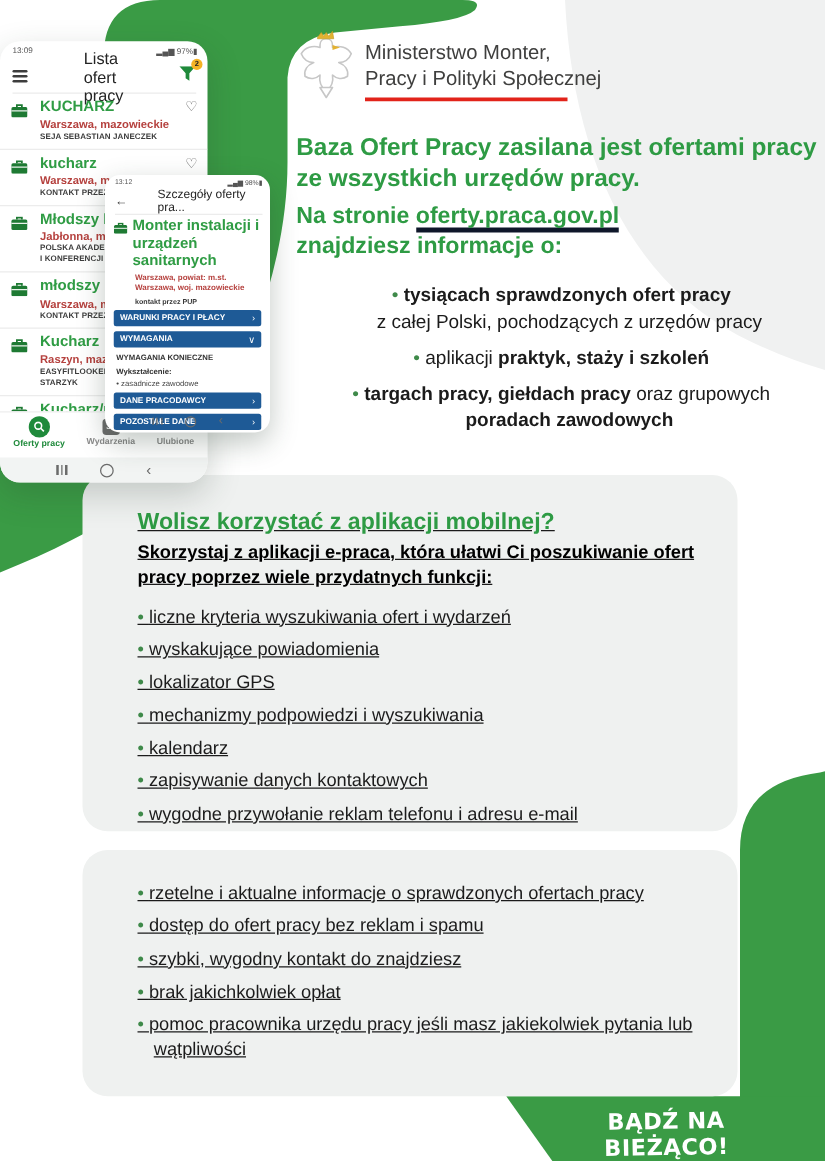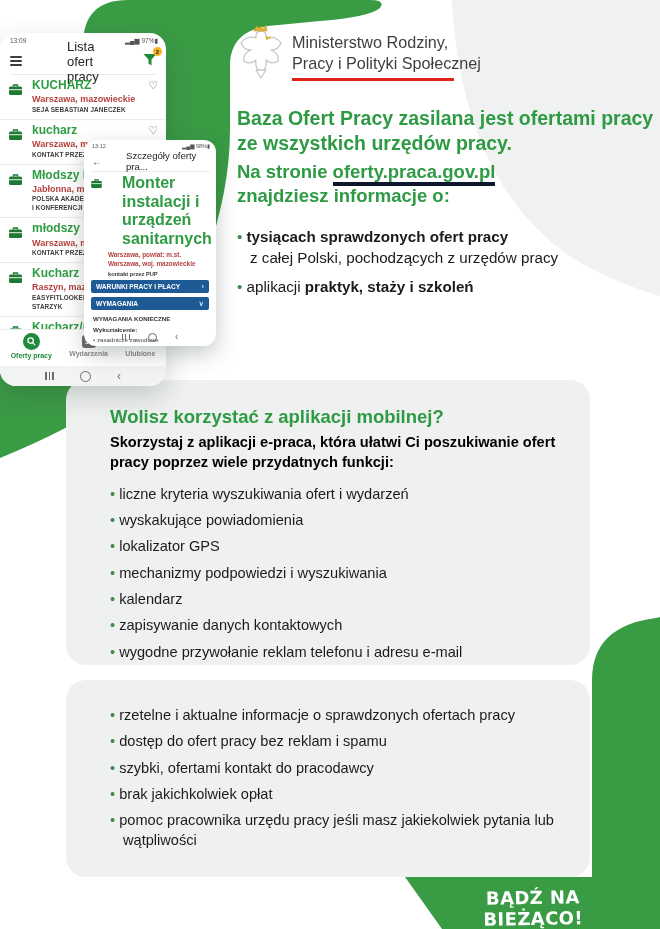--- a/index.html
+++ b/index.html
@@ -3,41 +3,41 @@
 <meta charset="utf-8">
 <style>
   html,body{margin:0;padding:0;background:#fff;}
   .page{position:relative;width:660px;height:929px;overflow:hidden;background:#fff;
         font-family:"Liberation Sans",sans-serif;color:#1b1b1b;}
   .abs{position:absolute;}
   svg.bg{position:absolute;left:0;top:0;z-index:1;}
 
   
   .gbox{position:absolute;left:66px;width:524px;background:#EFF1F0;border-radius:20px;
-        padding:26px 34px 0 44px;box-sizing:border-box;z-index:2;}
+        padding:26px 34px 0 44px;box-sizing:border-box;z-index:2;text-decoration:underline;}
   #box1{top:380px;height:285px;}
   #box2{top:680px;height:197px;}
   .bx-h{margin:0 0 5px 0;font-size:18.5px;font-weight:700;color:#2E9B44;}
   .bx-p{margin:0 0 12px 0;font-size:14.6px;font-weight:600;line-height:1.36;color:#000000;max-width:462px;}
   .blist .li{font-size:14.6px;line-height:1.36;margin-bottom:6.5px;padding-left:13px;text-indent:-13px;
              white-space:pre-line;color:#1b1b1b;}
   .blist .li::before{content:"• ";color:#3F8A4A;}
   .seg-b{font-weight:700;}
 
   
   .rightcol{z-index:3;}
   .mini{left:238px;top:24px;display:flex;align-items:flex-start;}
   .mini-txt{margin-left:8px;font-size:16.2px;line-height:1.27;color:#3F3F3E;padding-top:8px;}
   .redline{left:292px;top:78px;width:162px;height:3px;background:#E2231A;z-index:3;}
   .h1{left:237px;top:106px;width:426px;font-size:19.5px;font-weight:700;color:#2E9B44;line-height:1.26;}
   .sub{left:237px;top:160px;width:426px;font-size:18.5px;font-weight:600;color:#2E9B44;line-height:1.32;}
   .sub a{color:inherit;text-decoration:none;border-bottom:4px solid #0f172a;cursor:pointer;}
   .mainb{left:237px;top:227px;width:424px;}
   .mainb .li{font-size:15.2px;line-height:1.38;margin-bottom:8px;padding-left:13px;text-indent:-13px;
-             white-space:pre-line;color:#1b1b1b;}
+             white-space:pre-line;color:#1b1b1b;text-align:center;}
   .mainb .li::before{content:"• ";color:#3F8A4A;}
 
   
   .badge-txt{left:438px;top:887px;width:190px;text-align:center;font-size:18px;font-weight:700;color:#fff;
              letter-spacing:.4px;transform:rotate(-1deg);font-family:"DejaVu Sans",sans-serif;z-index:3;}
 
   
   .card{position:absolute;background:#fff;overflow:hidden;}
   .p1{left:0;top:33px;width:166px;height:353px;border-radius:16px;
       box-shadow:0 10px 26px rgba(40,60,45,.22);z-index:5;}
@@ -84,21 +84,21 @@
   .a-home{width:9px;height:9px;border:1.5px solid #6b6b6b;border-radius:50%;cursor:pointer;}
   .a-back{font-size:12px;color:#6b6b6b;line-height:10px;cursor:pointer;}
 
   
   .p2 .hdr2{position:absolute;top:11px;left:8px;right:6px;height:20px;display:flex;align-items:center;
             border-bottom:1px solid #ECECEC;}
   .back{font-size:10px;color:#333;cursor:pointer;}
   .p2-title{margin-left:24px;font-size:9.6px;font-weight:500;color:#242424;}
   .p2 .body{position:absolute;top:34px;left:7px;right:7px;}
   .jt-wrap{display:flex;}
-  .jt{margin-left:20px;font-size:16px;font-weight:700;color:#2F9C44;line-height:1.16;white-space:pre-line;}
+  .jt{margin-left:4px;font-size:12px;font-weight:700;color:#2F9C44;line-height:1.16;white-space:pre-line;}
   .jl{margin:3px 0 0 17px;font-size:6.4px;font-weight:700;color:#B5413E;line-height:1.35;white-space:pre-line;}
   .jc{margin:2.5px 0 0 17px;font-size:5.7px;font-weight:700;color:#3a3a3a;}
   .bbar{height:13px;background:#1E5A96;border-radius:2px;color:#fff;font-size:6.6px;font-weight:700;
         display:flex;align-items:center;padding:0 5px;margin-top:3.5px;cursor:pointer;}
   .bbar .ch{margin-left:auto;font-size:7.5px;font-weight:400;}
   .req1{font-size:6.2px;font-weight:700;color:#333;margin:5px 0 0 2px;}
   .req2{font-size:6.2px;font-weight:700;color:#333;margin:4px 0 0 2px;}
   .req3{font-size:6.2px;color:#444;margin:3px 0 1px 2px;}
   .abar2{position:absolute;bottom:4px;left:0;right:0;display:flex;align-items:center;justify-content:center;gap:18px;}
   .abar2 .a-rec i{height:6px;width:1.3px;}
@@ -122,36 +122,38 @@
       <svg width="46" height="56" viewBox="0 0 46 56">
         <g fill="#fff" stroke="#C7C7C7" stroke-width="1.3" stroke-linejoin="round">
           <path d="M23 7 C26 7 28 9 28 12 L28 14 C34 12 40 14 43 19 C41 24 37 26 33 26 C38 28 41 32 40 37 C36 40 31 39 28 36 C29 42 27 46 23 49 C19 46 17 42 18 36 C15 39 10 40 6 37 C5 32 8 28 13 26 C9 26 5 24 3 19 C6 14 12 12 18 14 L18 12 C18 9 20 7 23 7 Z"></path>
           <path d="M18 46 L23 54 L28 46 Z"></path>
         </g>
         <path d="M16 6 l3 -4 2 3 2 -3 2 3 3 -4 1 6 -13 0 Z" fill="#E3B231" stroke="#C49A20" stroke-width=".5"></path>
         <path d="M28 12 l6 2 -6 2 Z" fill="#E3B231"></path>
       </svg>
     </span>
     <div class="mini-txt">
-      <div>Ministerstwo Rodziny,</div>
+      <div>Ministerstwo Monter,</div>
       <div>Pracy i Polityki Społecznej</div>
     </div>
   </div>
   <div class="abs redline"></div>
 
   <div class="abs h1 rightcol">Baza Ofert Pracy zasilana jest ofertami pracy ze wszystkich urzędów pracy.</div>
   <div class="abs sub rightcol">
     <div><span>Na stronie </span><a>oferty.praca.gov.pl</a></div>
     <div>znajdziesz informacje o:</div>
   </div>
   <div class="abs mainb rightcol">
 
   <div class="li"><span class="seg-b">tysiącach sprawdzonych ofert pracy</span><span>
 z całej Polski, pochodzących z urzędów pracy</span></div>
       <div class="li"><span>aplikacji </span><span class="seg-b">praktyk, staży i szkoleń</span></div>
+      <div class="li"><span class="seg-b">targach pracy, giełdach pracy</span><span> oraz grupowych
+</span><span class="seg-b">poradach zawodowych</span></div>
     </div>
 
   <div class="gbox" id="box1">
     <h2 class="bx-h">Wolisz korzystać z aplikacji mobilnej?</h2>
     <p class="bx-p">Skorzystaj z aplikacji e-praca, która ułatwi Ci poszukiwanie ofert pracy poprzez wiele przydatnych funkcji:</p>
     <div class="blist">
 
     <div class="li">liczne kryteria wyszukiwania ofert i wydarzeń</div>
         <div class="li">wyskakujące powiadomienia</div>
         <div class="li">lokalizator GPS</div>
@@ -160,21 +162,21 @@
         <div class="li">zapisywanie danych kontaktowych</div>
         <div class="li">wygodne przywołanie reklam telefonu i adresu e-mail</div>
       </div>
   </div>
 
   <div class="gbox" id="box2">
     <div class="blist">
 
     <div class="li">rzetelne i aktualne informacje o sprawdzonych ofertach pracy</div>
         <div class="li">dostęp do ofert pracy bez reklam i spamu</div>
-        <div class="li">szybki, ofertami kontakt do pracodawcy</div>
+        <div class="li">szybki, wygodny kontakt do znajdziesz</div>
         <div class="li">brak jakichkolwiek opłat</div>
         <div class="li">pomoc pracownika urzędu pracy jeśli masz jakiekolwiek pytania lub wątpliwości</div>
       </div>
   </div>
 
   <div class="card p1">
     <div class="status">
       <span>13:09</span>
       <span>▂▄▆ 97%▮</span>
     </div>

